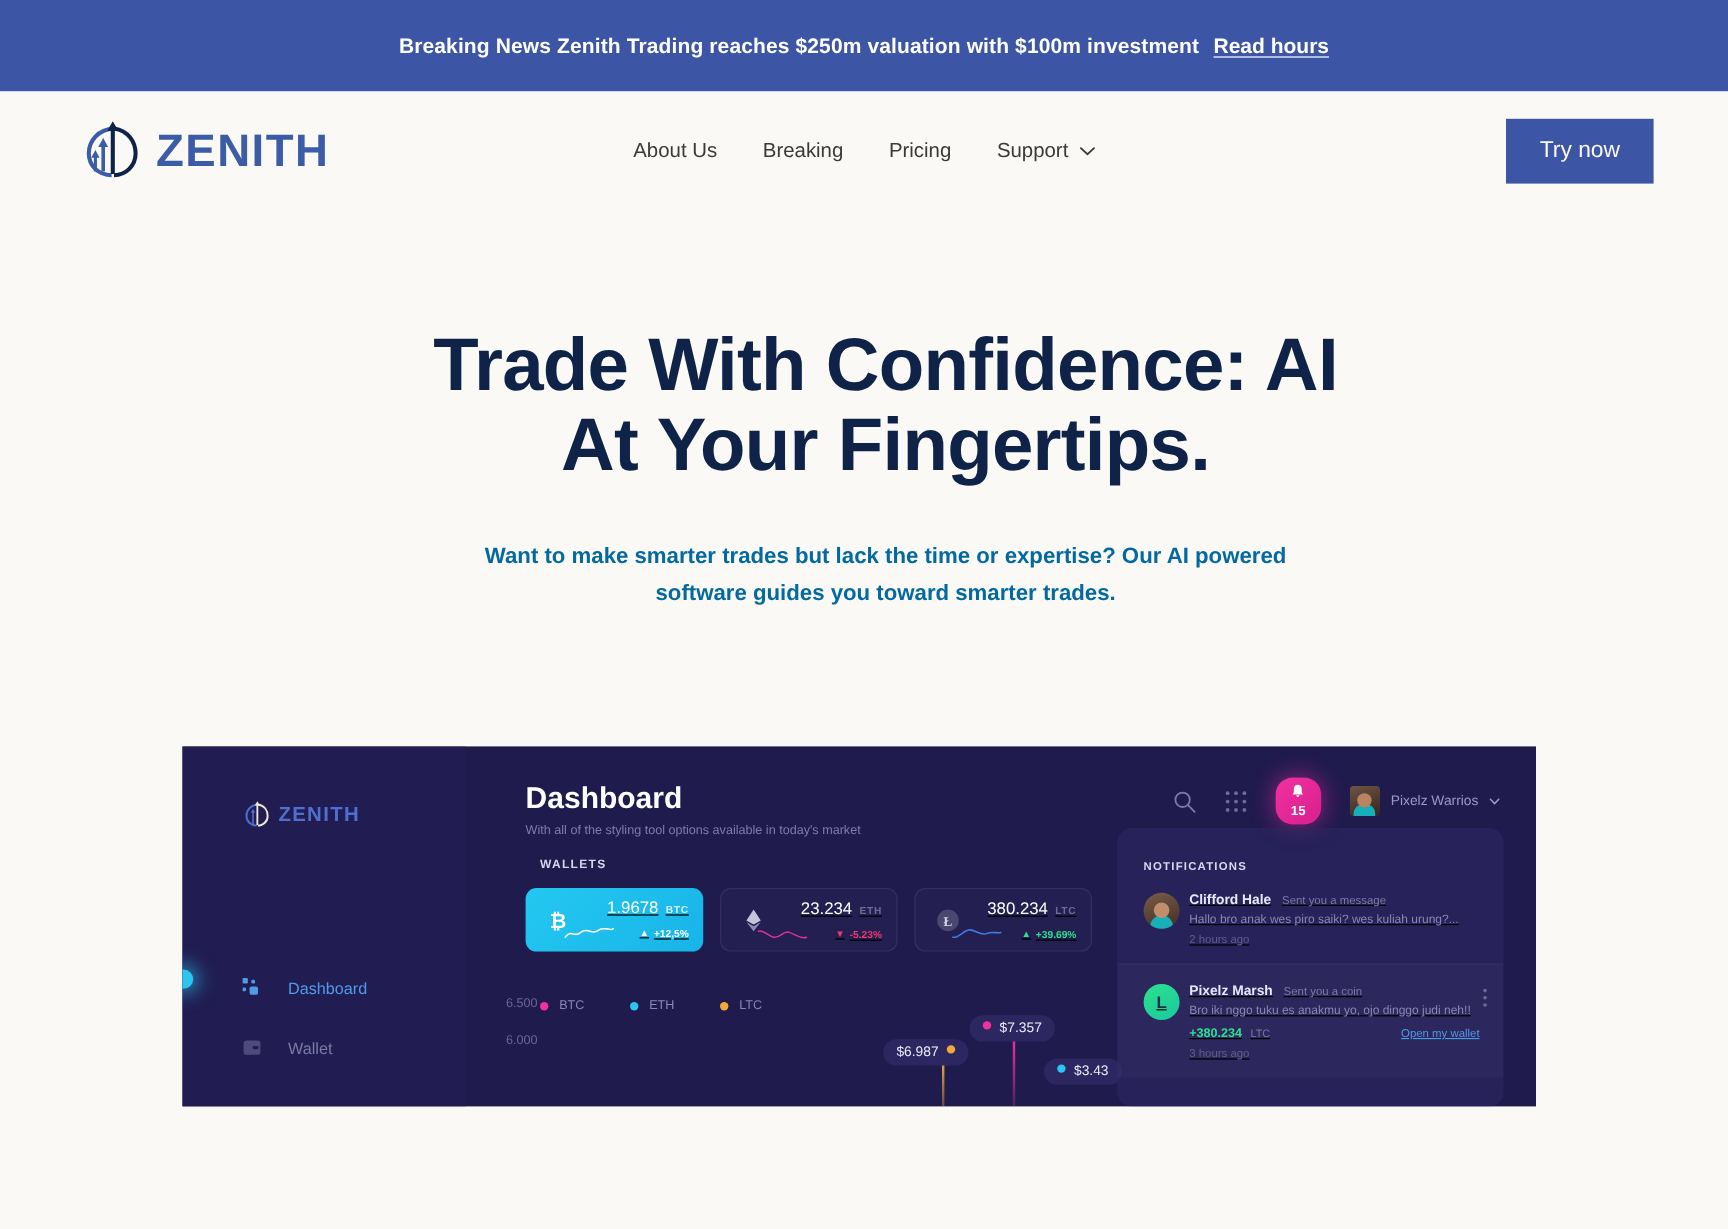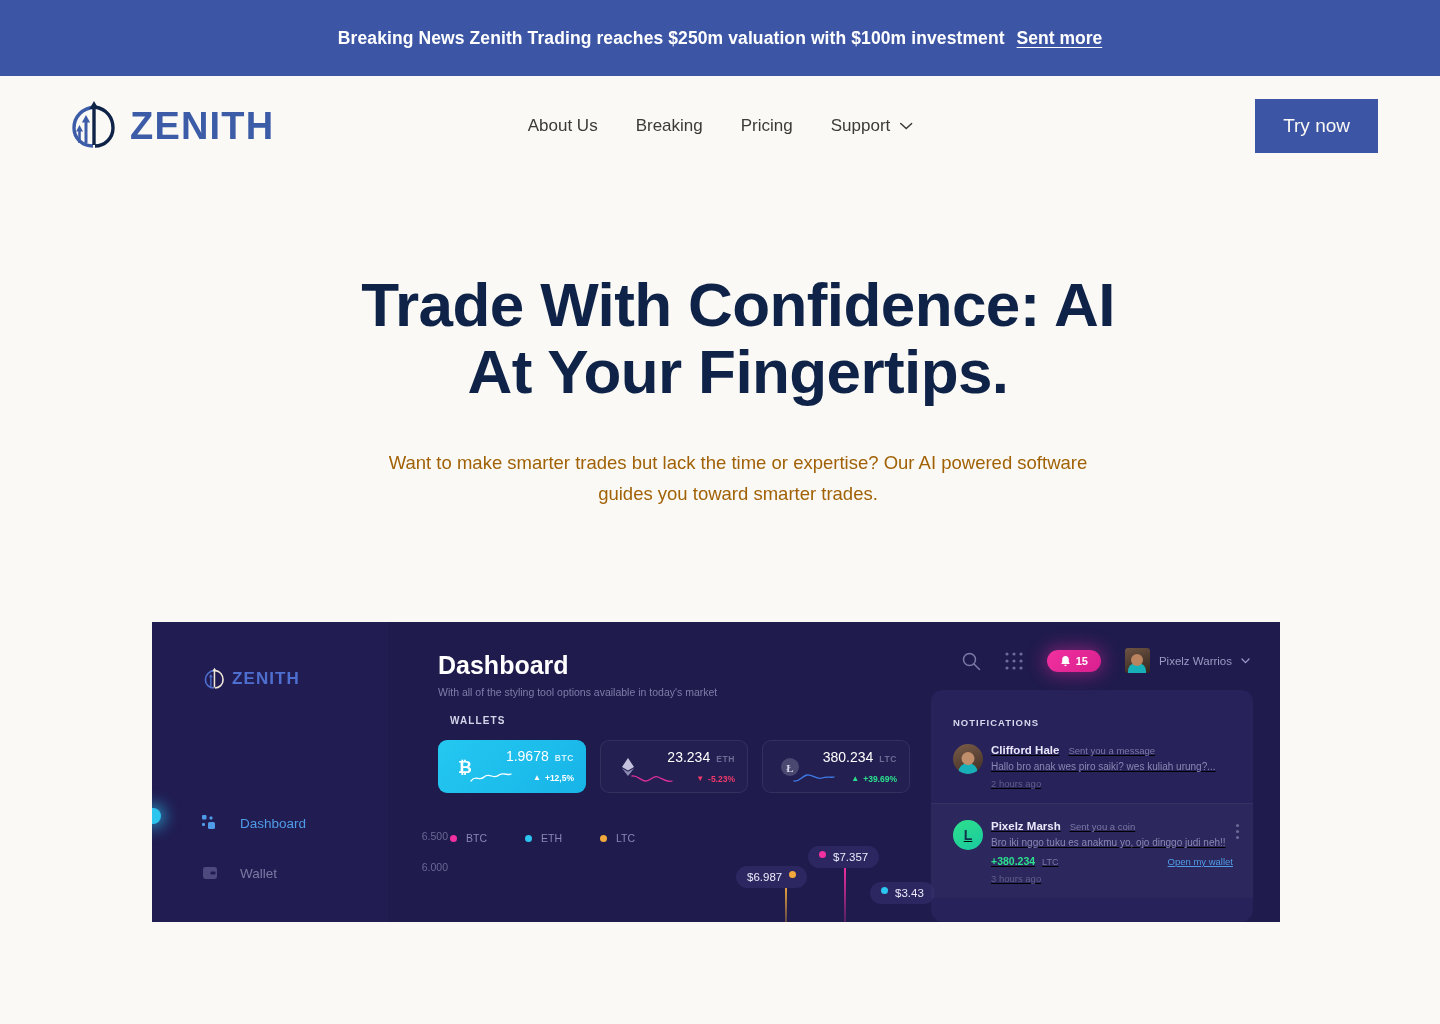--- a/index.html
+++ b/index.html
@@ -59,21 +59,21 @@
   }
 
   
   .hero { text-align:center; padding-top:96px;padding-left:36px; }
   .hero h1 {
     font-size:62px; line-height:1.08; font-weight:800;
     color:#0E2347; letter-spacing:-.6px;
   }
   .hero-sub {
     margin:42px auto 12px; max-width:740px;
-    font-size:18.5px; line-height:1.66; color:#a16207; font-weight:400;
+    font-size:18.5px; line-height:1.66; color:#0369a1; font-weight:700;
   }
   .cta-row {
     margin-top:68px; display:flex; justify-content:center; gap:16px;
   }
   .btn {
     font-size:19px; font-family:inherit; border:none; cursor:pointer;
     padding:22px 38px;
   }
   .btn-primary { background:#3C55A5; color:#FBF9F5; }
   .btn-secondary { background:#F7DFBC; color:#3C55A5; }
@@ -123,21 +123,21 @@
     width:148px; height:53px; border-radius:9px;
     position:relative; display:flex; align-items:center;
   }
   .wcard-active { background:linear-gradient(135deg,#24C8F0 0%,#17B4E8 100%); }
   .wcard-idle { background:rgba(255,255,255,.02); border:1px solid rgba(255,255,255,.08); }
   .wc-coin {
     position:absolute; left:16px; top:50%; transform:translateY(-50%);
     width:22px; height:22px; display:flex; align-items:center; justify-content:center;
   }
   .wc-coin svg { width:22px; height:22px; display:block; }
-  .wc-body { position:absolute; right:12px; top:8px; text-align:right; width:104px; }
+  .wc-body { position:absolute; right:12px; top:8px; text-align:right; width:104px;text-decoration:underline; }
   .wc-amount-row { display:flex; align-items:baseline; justify-content:flex-end; gap:6px; }
   .wc-amount { font-size:14px; font-weight:500; color:#FFFFFF; }
   .wc-sym { font-size:8.5px; font-weight:700; letter-spacing:.6px; }
   .wcard-active .wc-sym { color:#CFF3FD; }
   .wcard-idle .wc-sym { color:#6E6C96; }
   .wc-meta { margin-top:7px; display:flex; align-items:center; justify-content:space-between; }
   .spark { width:42px; height:13px; display:block; }
   .wc-change { font-size:8.5px; font-weight:600; display:flex; align-items:center; gap:4px; }
   .up { color:#2BE08E; }
   .down { color:#F2396B; }
@@ -198,40 +198,41 @@
   .kebab { position:absolute; right:14px; top:20px; display:flex; flex-direction:column; gap:3px; cursor:pointer; }
   .kebab i { width:3px; height:3px; border-radius:50%; background:#6E6B97; display:block; }
 
   .topbar { position:absolute; right:30px; top:26px; display:flex; align-items:center; gap:24px; }
   .ic { cursor:pointer; display:block; }
   .notif-pill {
     display:flex; align-items:center; gap:5px;
     background:linear-gradient(135deg,#F2309F 0%,#D8208E 100%);
     border-radius:14px; padding:5px 13px; cursor:pointer;
     box-shadow:0 0 18px 3px rgba(230,40,160,.45);
+    flex-direction:column;
   }
   .notif-pill .cnt { font-size:11px; font-weight:600; color:#FFFFFF; }
   .user-chip { display:flex; align-items:center; gap:9px; cursor:pointer; }
   .user-av { width:25px; height:25px; border-radius:3px; overflow:hidden; background:linear-gradient(160deg,#6E5443 0%,#33261F 100%); position:relative; }
   .user-av:before {
     content:""; position:absolute; left:50%; top:60%; transform:translateX(-50%);
     width:18px; height:14px; border-radius:8px 8px 2px 2px; background:#17B0B8;
   }
   .user-av:after {
     content:""; position:absolute; left:50%; top:22%; transform:translateX(-50%);
     width:12px; height:12px; border-radius:50%; background:#B9845F;
   }
   .user-name { font-size:11.5px; color:#9C99C4; }
 </style>
 </head>
 <body>
 
 <div class="announce">
   <span class="announce-text">Breaking News Zenith Trading reaches $250m valuation with $100m investment</span>
-  <a class="announce-link">Sent more</a>
+  <a class="announce-link">Read hours</a>
 </div>
 
 <div class="header">
 
   <div class="brand">
     <svg class="brand-mark" viewBox="0 0 62 62">
       <path d="M33 12 C20 13 12 22 12 33 C12 43 20 51 31 51" fill="none" stroke="#3C5CA8" stroke-width="3.4"></path>
       <path d="M33 12 C45 14 51 23 51 33 C51 43 43 51 33 51" fill="none" stroke="#0E2347" stroke-width="3.4"></path>
       <path d="M32 50 L32 10" stroke="#0E2347" stroke-width="3.4" fill="none"></path>
       <path d="M32 6 L27.4 14 L36.6 14 Z" fill="#0E2347"></path>

